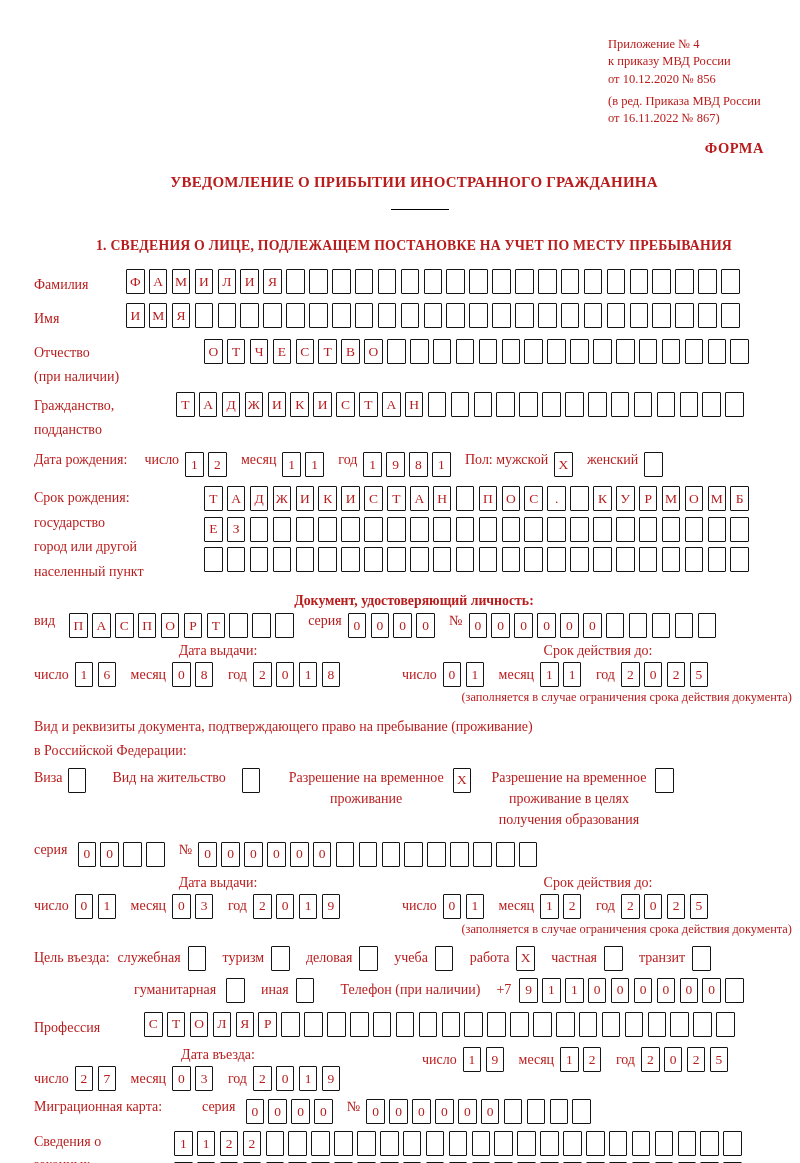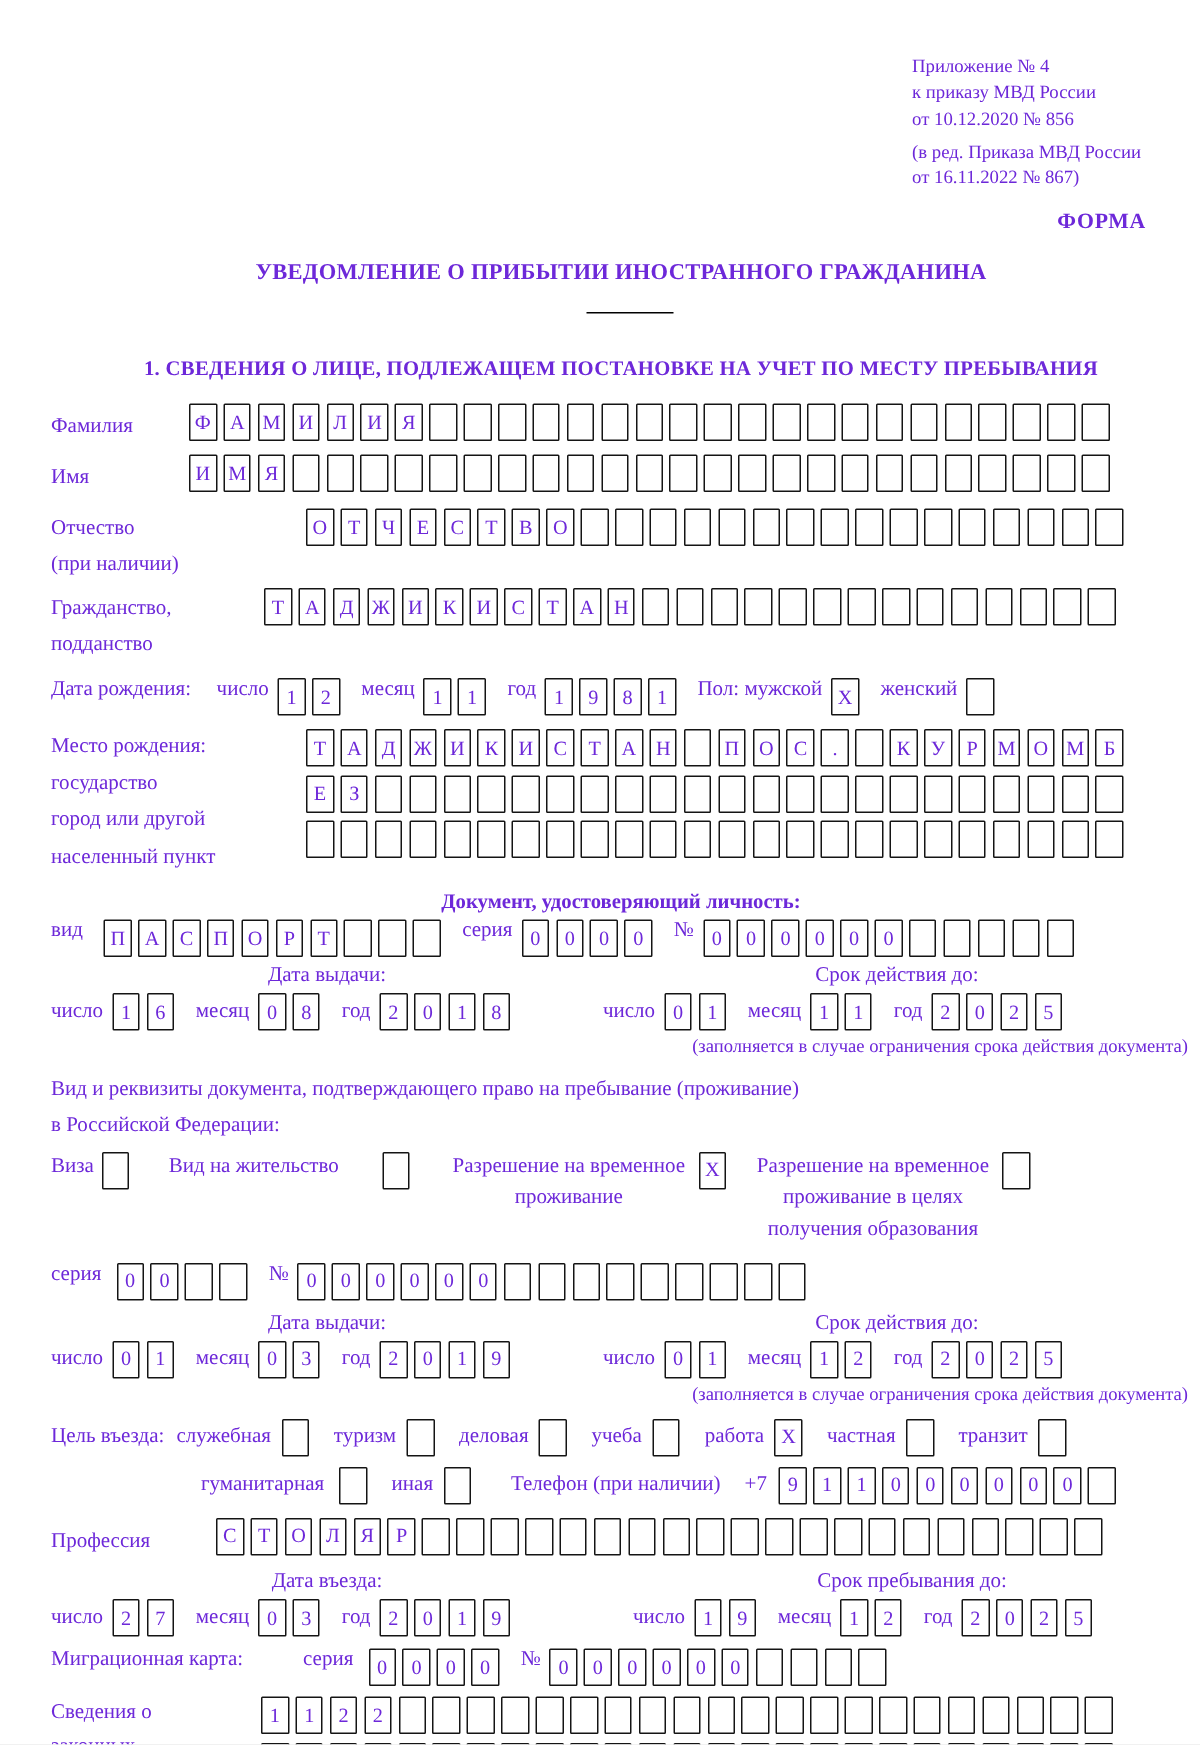--- a/index.html
+++ b/index.html
@@ -1,18 +1,18 @@
 <!DOCTYPE html>
 <html><head>
 <meta charset="utf-8">
 <style>
   html,body{margin:0;padding:0;background:#e8e8e8;}
   .page{
     width:800px;height:1163px;box-sizing:border-box;
-    background:#ffffff;color:#6d28d9;
+    background:#ffffff;color:#b91c1c;
     font-family:"Liberation Serif","DejaVu Serif",serif;
     font-size:14px;
     padding:36px 6px 0 34px;
     margin:0 auto;position:relative;overflow:hidden;
   }
   .hdr-right{margin-left:auto;width:186px;font-size:12.5px;line-height:1.38;}
   .hdr-right .grp2{margin-top:5px;}
   .forma{text-align:right;padding-right:30px;font-weight:bold;font-size:14.5px;margin-top:13px;letter-spacing:.5px;}
   .title{ text-align:center;font-weight:bold;font-size:15px;line-height:1.5;margin-top:14px;letter-spacing:.2px;}
   .blank-line{display:inline-block;width:58px;border-bottom:1.6px solid #000;margin-left:12px;}
@@ -118,21 +118,21 @@
     <span class="dlbl">год</span>
     <span class="cells"><span class="cell">1</span><span class="cell">9</span><span class="cell">8</span><span class="cell">1</span></span>
     <span class="dlbl">Пол: мужской</span>
     <span class="cells"><span class="cell">X</span></span>
     <span class="dlbl">женский</span>
     <span class="cells"><span class="cell"></span></span>
   </div>
 
   <div class="row" style="margin-top:9px;">
     <div class="row-label w-mesto" style="line-height:1.75;padding-top:0;">
-      <div>Место рождения:</div>
+      <div>Срок рождения:</div>
       <div>государство</div>
       <div>город или другой</div>
       <div>населенный пункт</div>
     </div>
     <div class="cellrows">
       <span class="cells"><span class="cell">Т</span><span class="cell">А</span><span class="cell">Д</span><span class="cell">Ж</span><span class="cell">И</span><span class="cell">К</span><span class="cell">И</span><span class="cell">С</span><span class="cell">Т</span><span class="cell">А</span><span class="cell">Н</span><span class="cell"></span><span class="cell">П</span><span class="cell">О</span><span class="cell">С</span><span class="cell">.</span><span class="cell"></span><span class="cell">К</span><span class="cell">У</span><span class="cell">Р</span><span class="cell">М</span><span class="cell">О</span><span class="cell">М</span><span class="cell">Б</span></span>
       <span class="cells"><span class="cell">Е</span><span class="cell">З</span><span class="cell"></span><span class="cell"></span><span class="cell"></span><span class="cell"></span><span class="cell"></span><span class="cell"></span><span class="cell"></span><span class="cell"></span><span class="cell"></span><span class="cell"></span><span class="cell"></span><span class="cell"></span><span class="cell"></span><span class="cell"></span><span class="cell"></span><span class="cell"></span><span class="cell"></span><span class="cell"></span><span class="cell"></span><span class="cell"></span><span class="cell"></span><span class="cell"></span></span>
       <span class="cells"><span class="cell"></span><span class="cell"></span><span class="cell"></span><span class="cell"></span><span class="cell"></span><span class="cell"></span><span class="cell"></span><span class="cell"></span><span class="cell"></span><span class="cell"></span><span class="cell"></span><span class="cell"></span><span class="cell"></span><span class="cell"></span><span class="cell"></span><span class="cell"></span><span class="cell"></span><span class="cell"></span><span class="cell"></span><span class="cell"></span><span class="cell"></span><span class="cell"></span><span class="cell"></span><span class="cell"></span></span>
     </div>
   </div>
@@ -177,21 +177,21 @@
   <div class="intro">
     <div>Вид и реквизиты документа, подтверждающего право на пребывание (проживание)</div>
     <div>в Российской Федерации:</div>
   </div>
 
   <div class="opts">
     <div class="opt" style="margin-right:22px;">
       <span class="opt-text">Виза</span>
       <span class="cells" style="margin-left:5px;"><span class="cell"></span></span>
     </div>
-    <div class="opt" style="margin-right:24px;gap:13px;">
+    <div class="opt" style="margin-right:24px;">
       <span class="opt-text">Вид на жительство</span>
       <span class="cells" style="margin-left:16px;"><span class="cell"></span></span>
     </div>
     <div class="opt" style="margin-right:16px;">
       <span class="opt-text center">
         <div>Разрешение на временное</div>
         <div>проживание</div>
       </span>
       <span class="cells"><span class="cell">X</span></span>
     </div>
@@ -277,21 +277,20 @@
       <div class="dp-line">
         <span class="dlbl first">число</span>
         <span class="cells"><span class="cell">2</span><span class="cell">7</span></span>
         <span class="dlbl">месяц</span>
         <span class="cells"><span class="cell">0</span><span class="cell">3</span></span>
         <span class="dlbl">год</span>
         <span class="cells"><span class="cell">2</span><span class="cell">0</span><span class="cell">1</span><span class="cell">9</span></span>
       </div>
     </div>
     <div class="dp-right">
-      <div class="dp-heading">Срок пребывания до:</div>
       <div class="dp-line">
         <span class="dlbl first">число</span>
         <span class="cells"><span class="cell">1</span><span class="cell">9</span></span>
         <span class="dlbl">месяц</span>
         <span class="cells"><span class="cell">1</span><span class="cell">2</span></span>
         <span class="dlbl">год</span>
         <span class="cells"><span class="cell">2</span><span class="cell">0</span><span class="cell">2</span><span class="cell">5</span></span>
       </div>
     </div>
   </div>

